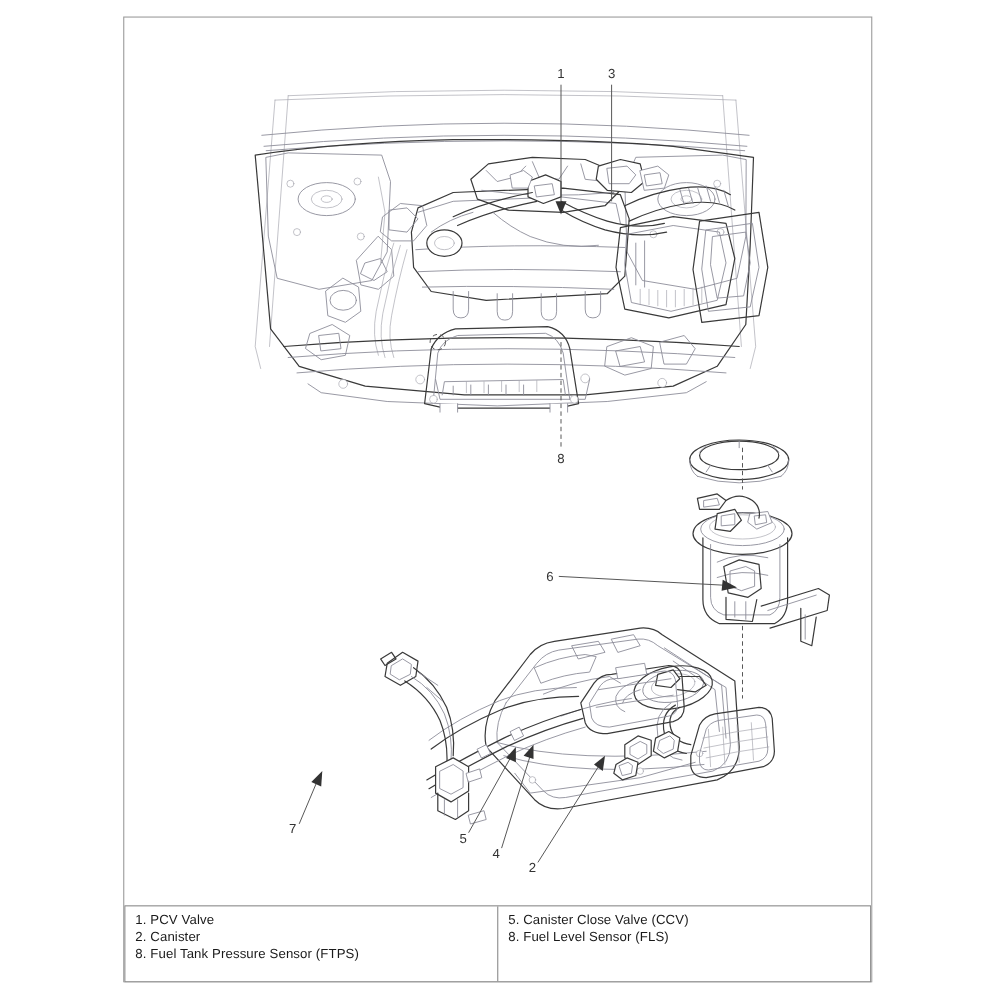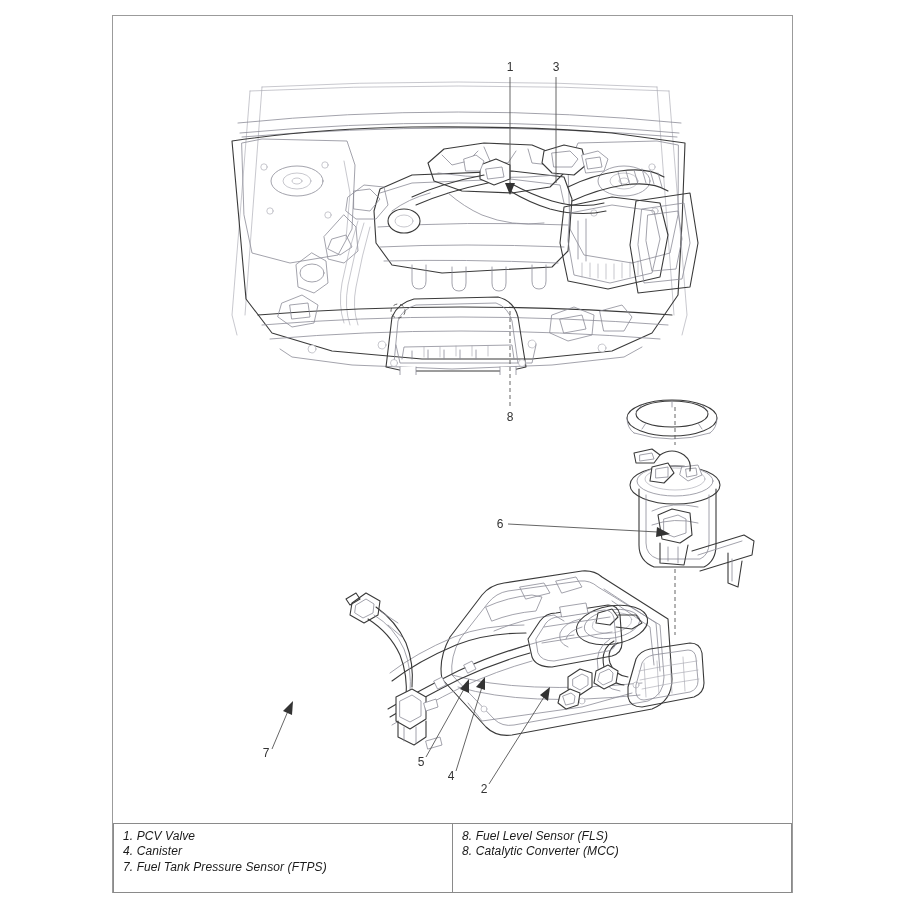--- a/index.html
+++ b/index.html
@@ -49,21 +49,20 @@
   .legend-table {
     position: absolute;
     left: 113px;
     top: 823px;
     width: 679px;
     height: 70px;
     border: 1px solid #8a8a8a;
     box-sizing: border-box;
     display: flex;
     background: #ffffff;
-    font-style: italic;
   }
   .legend-col {
     box-sizing: border-box;
     padding: 5px 0 0 9px;
   }
   .legend-col.left {
     width: 340px;
     border-right: 1px solid #8a8a8a;
   }
   .legend-col.right {
@@ -452,22 +451,22 @@
           <path class="arrowhead" d="M438,672 L428,680 L436,686 Z"></path>
         </g>
       </g>
 
     </svg>
   </div>
 
   <div class="legend-table">
     <div class="legend-col left">
       <div class="legend-item">1. PCV Valve</div>
-      <div class="legend-item">4. Canister</div>
-      <div class="legend-item">7. Fuel Tank Pressure Sensor (FTPS)</div>
+      <div class="legend-item">2. Canister</div>
+      <div class="legend-item">8. Fuel Tank Pressure Sensor (FTPS)</div>
     </div>
     <div class="legend-col right">
+      <div class="legend-item">5. Canister Close Valve (CCV)</div>
       <div class="legend-item">8. Fuel Level Sensor (FLS)</div>
-      <div class="legend-item">8. Catalytic Converter (MCC)</div>
     </div>
   </div>
 
 </div>
 
 </body></html>

